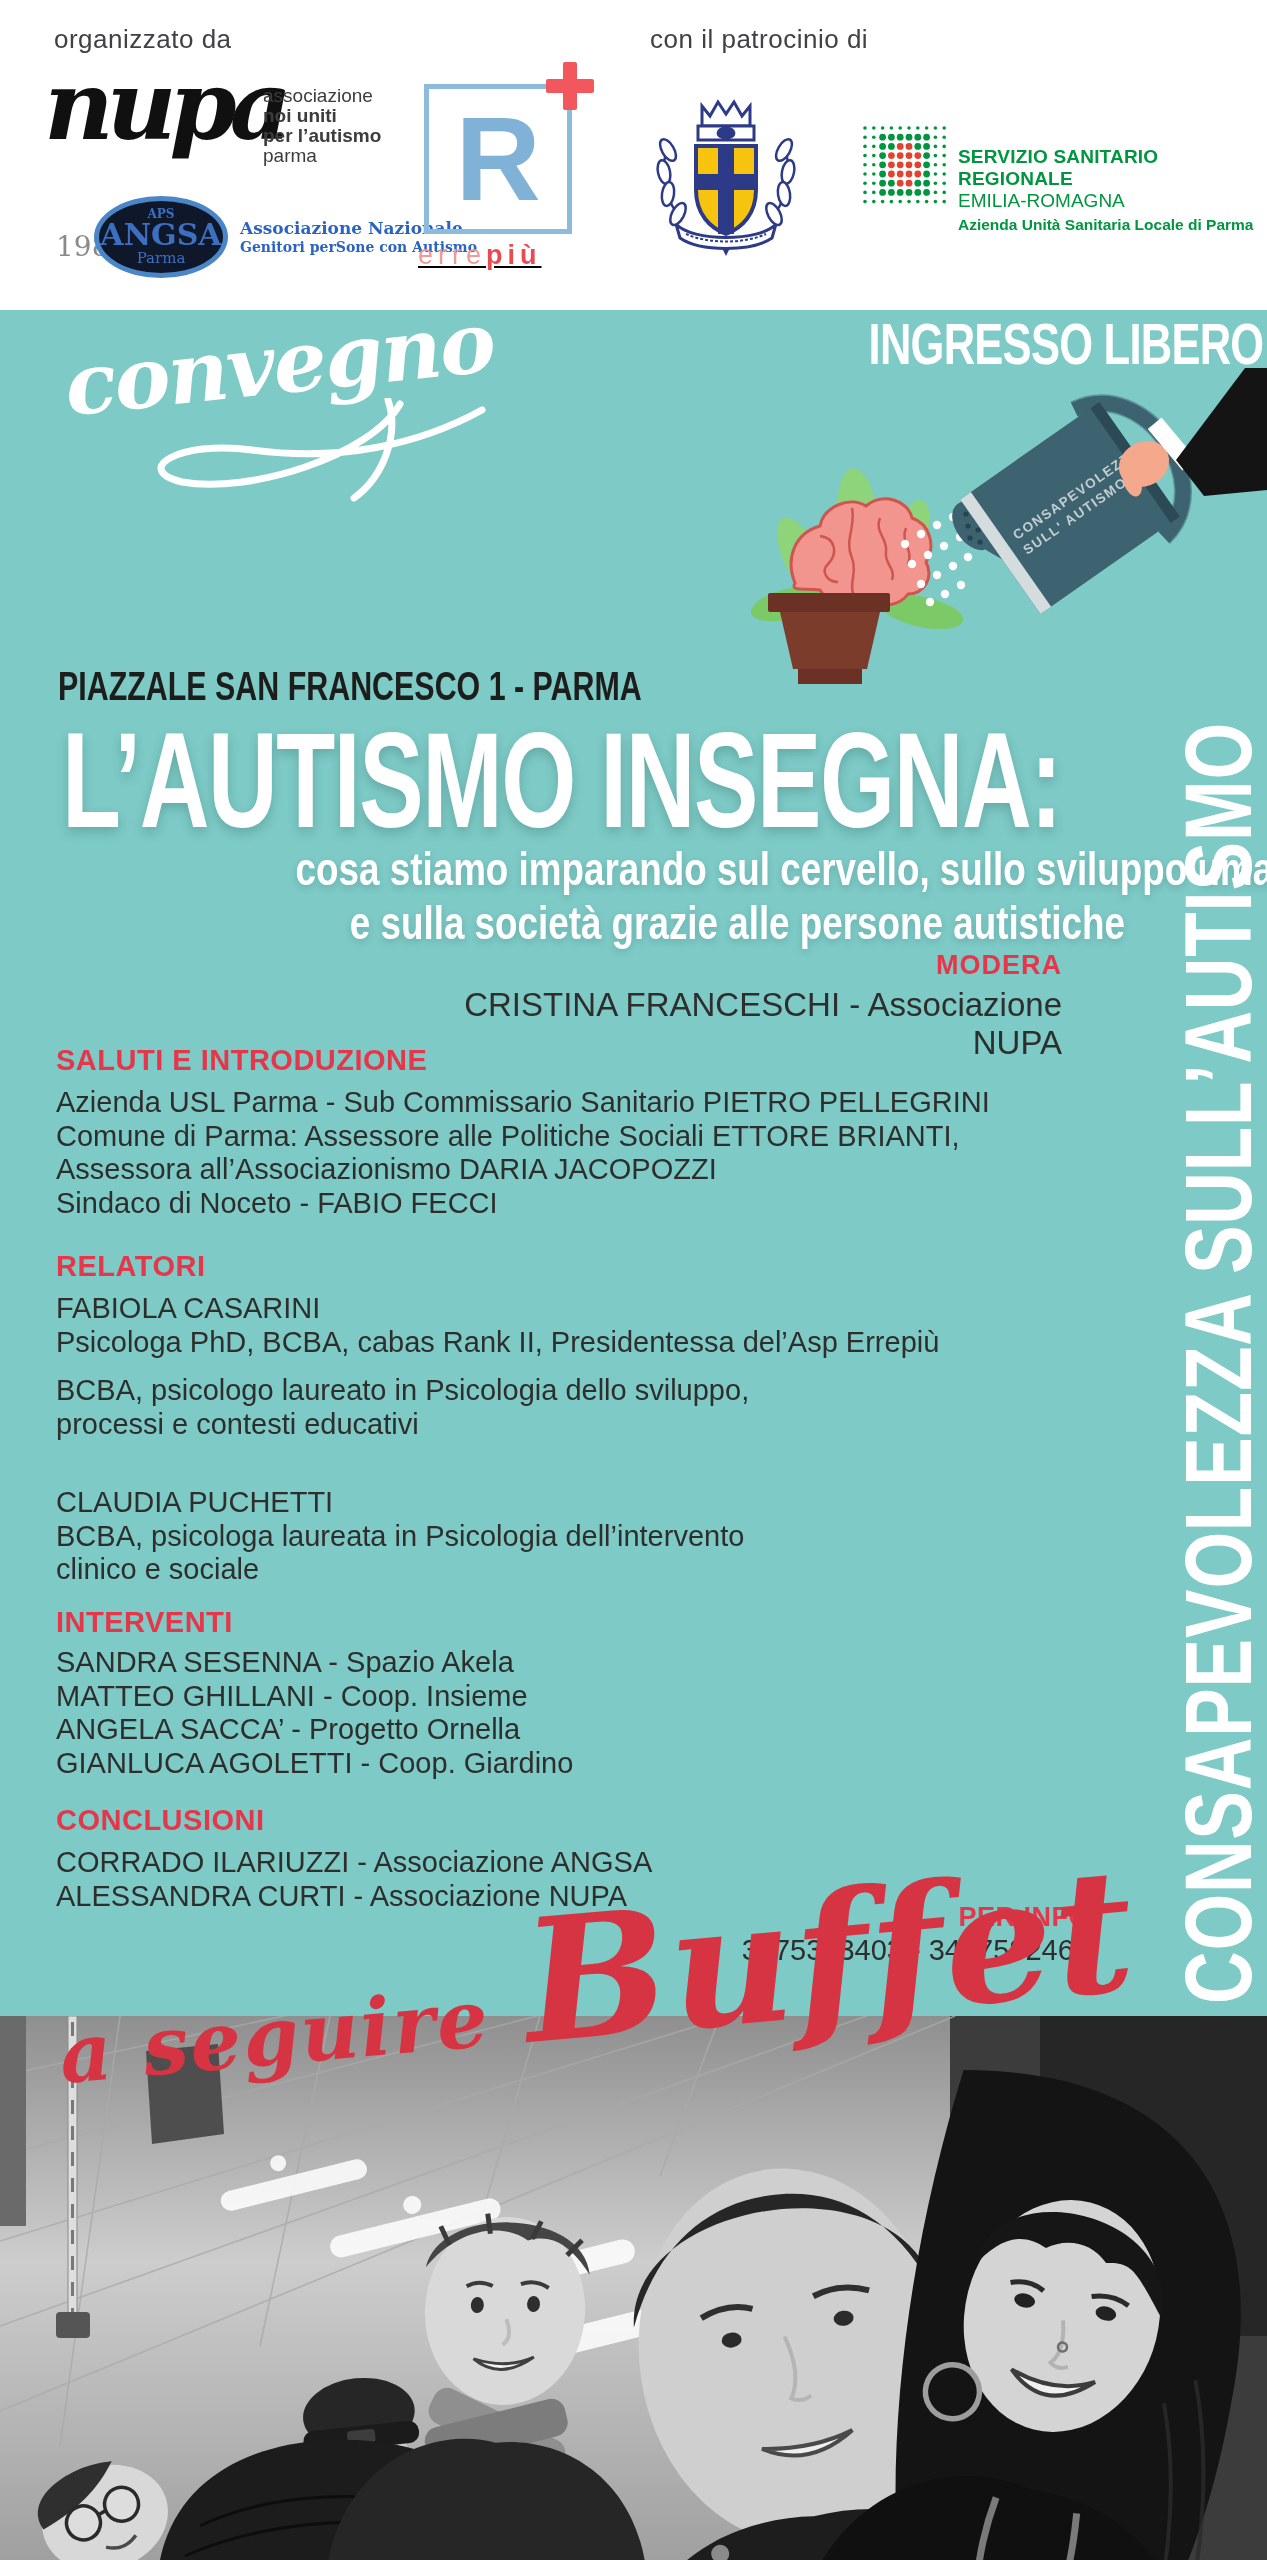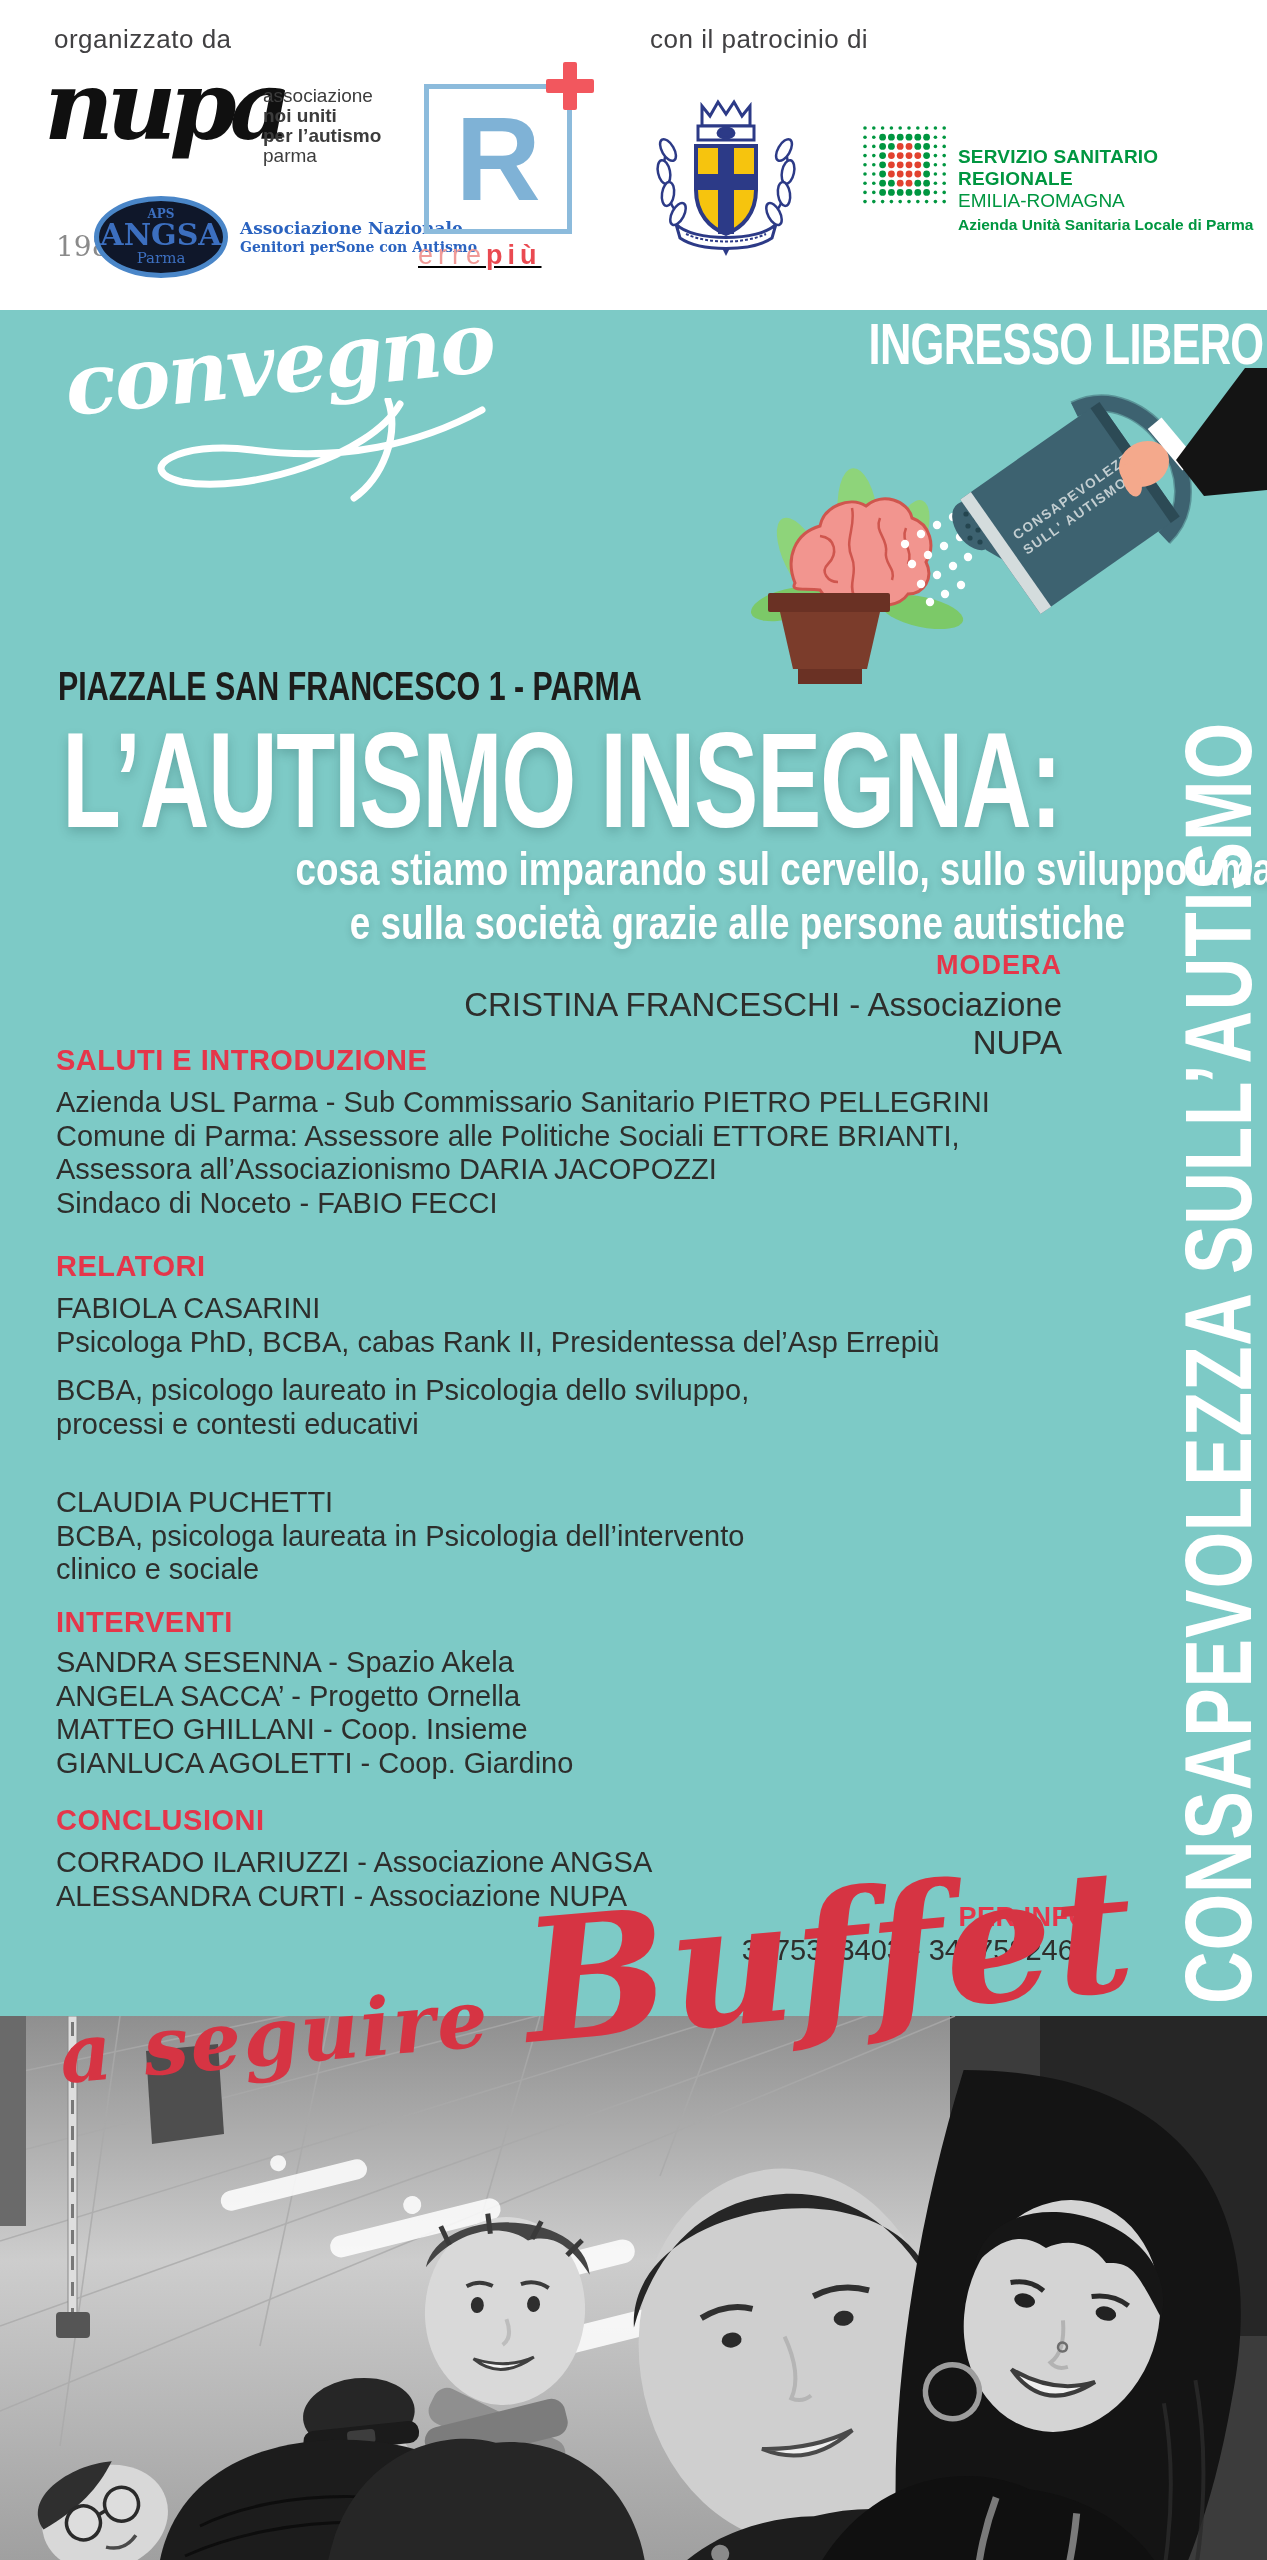--- a/index.html
+++ b/index.html
@@ -365,22 +365,22 @@
   </div>
   <div class="abs sec-body" style="top:1486px;">
     <div>CLAUDIA PUCHETTI</div>
     <div>BCBA, psicologa laureata in Psicologia dell’intervento</div>
     <div>clinico e sociale</div>
   </div>
 
   <div class="abs sec-h" style="top:1606px;">INTERVENTI</div>
   <div class="abs sec-body" style="top:1646px;">
     <div>SANDRA SESENNA - Spazio Akela</div>
+    <div>MATTEO GHILLANI - Coop. Insieme</div>
     <div>ANGELA SACCA’ - Progetto Ornella</div>
-    <div>MATTEO GHILLANI - Coop. Insieme</div>
     <div>GIANLUCA AGOLETTI - Coop. Giardino</div>
   </div>
 
   <div class="abs sec-h" style="top:1804px;">CONCLUSIONI</div>
   <div class="abs sec-body" style="top:1846px;">
     <div>CORRADO ILARIUZZI - Associazione ANGSA</div>
     <div>ALESSANDRA CURTI - Associazione NUPA</div>
   </div>
 
   <div class="abs perinfo-h">PER INFO</div>

